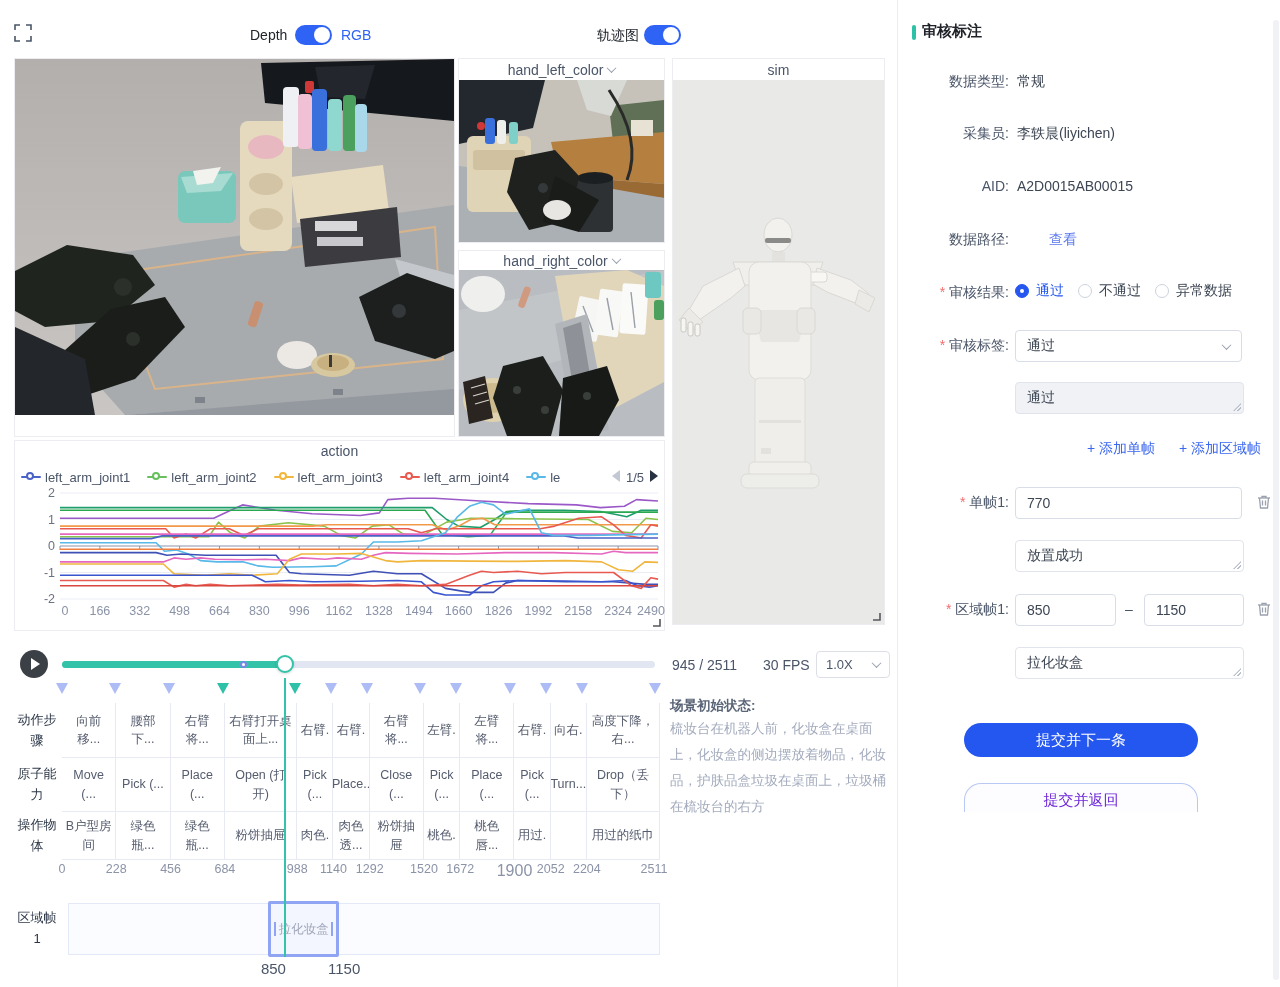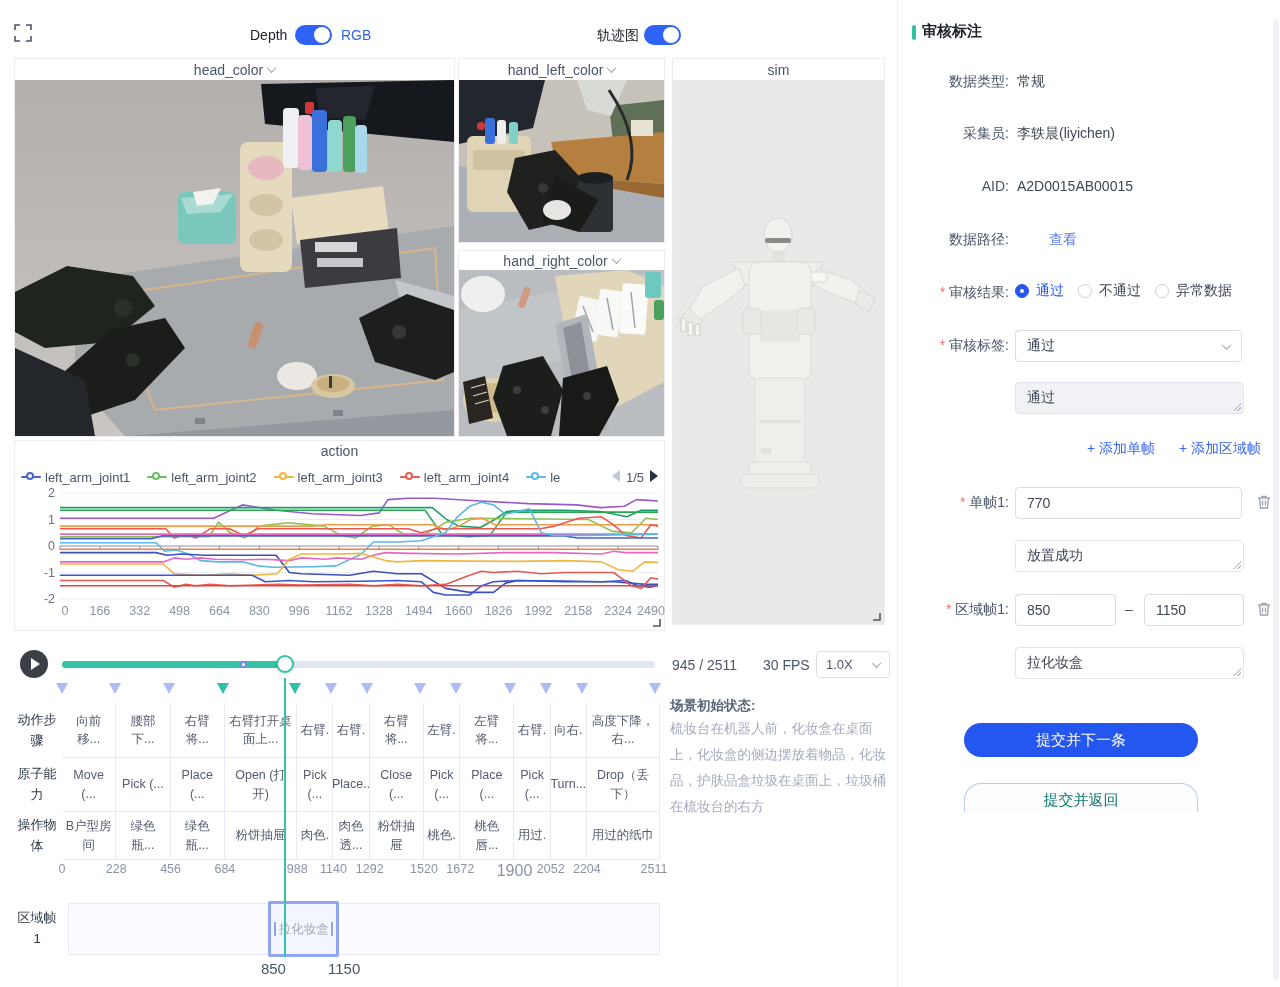--- a/index.html
+++ b/index.html
@@ -62,21 +62,21 @@
   .radio { width:14px; height:14px; border-radius:50%; border:1px solid #ccd2dd; background:#fff; display:inline-block; position:relative; }
   .radio.sel { background:#2557f0; border-color:#2557f0; }
   .radio.sel::after { content:""; position:absolute; left:4px; top:4px; width:4px; height:4px; border-radius:50%; background:#fff; }
   .select-box, .input-box { position:absolute; height:32px; border:1px solid #d8dde8; border-radius:4px; background:#fff; display:flex; align-items:center; padding:0 11px; font-size:14px; color:#3d4654; }
   .note-box { position:absolute; height:32px; border:1px solid #e1e4ec; border-radius:4px; background:#fff; display:flex; align-items:center; padding:0 11px; font-size:14px; color:#3d4654; }
   .note-box.gray { background:#f1f2f6; }
   .resize-glyph::after { content:""; position:absolute; right:2px; bottom:2px; width:8px; height:8px;
      background:repeating-linear-gradient(135deg, transparent 0 2px, #b9bfca 2px 3.2px); clip-path:polygon(100% 0,100% 100%,0 100%); }
   .trash { position:absolute; width:16px; height:16px; }
   .btn-primary { position:absolute; height:34px; border-radius:17px; background:#2456f0; color:#fff; font-size:15px; display:flex; align-items:center; justify-content:center; }
-  .btn-outline { position:absolute; height:34px; border-radius:17px; background:#fdfdff; border:1px solid #b9c8f5; color:#0f766e; font-size:15px; display:flex; align-items:center; justify-content:flex-start; flex-direction:column; overflow:hidden; }
+  .btn-outline { position:absolute; height:34px; border-radius:17px; background:#fdfdff; border:1px solid #b9c8f5; color:#6d28d9; font-size:15px; display:flex; align-items:center; justify-content:flex-start; flex-direction:column; overflow:hidden; }
   .scrollbar { position:absolute; right:1px; top:20px; width:6px; height:960px; background:#f1f2f5; border-radius:3px; }
 </style>
 </head>
 <body>
 
 <div class="app">
 
   <svg class="abs" style="left:14px;top:24px" width="18" height="18" viewBox="0 0 18 18">
     <g stroke="#4a5568" stroke-width="1.6" fill="none">
       <path d="M1,6 V1 H6"></path>
@@ -89,24 +89,20 @@
   <div class="toggle" style="left:295px;top:25px">
       <div class="knob"></div>
     </div>
   <div class="abs txt" style="left:341px;top:27px;color:#2f63f6">RGB</div>
   <div class="abs txt" style="left:597px;top:27px;color:#21252b">轨迹图</div>
   <div class="toggle" style="left:644px;top:25px">
       <div class="knob"></div>
     </div>
 
   <div class="panel" style="left:14px;top:58px;width:441px;height:379px">
-    <div class="panel-header">
-      <span>head_color</span>
-      <span class="chev"></span>
-    </div>
     <svg class="cam-svg" width="439" height="356" viewBox="0 0 439 356">
       <defs>
           <linearGradient id="wall" x1="0" y1="0" x2="0" y2="1">
             <stop offset="0" stop-color="#b3afac"></stop>
             <stop offset="1" stop-color="#c9c6c3"></stop>
           </linearGradient>
         </defs>
       <rect width="439" height="356" fill="url(#wall)"></rect>
       <polygon points="246,4 439,0 439,62 250,44" fill="#15181c"></polygon>
       <polygon points="300,8 360,6 350,40 306,38" fill="#23262c"></polygon>

